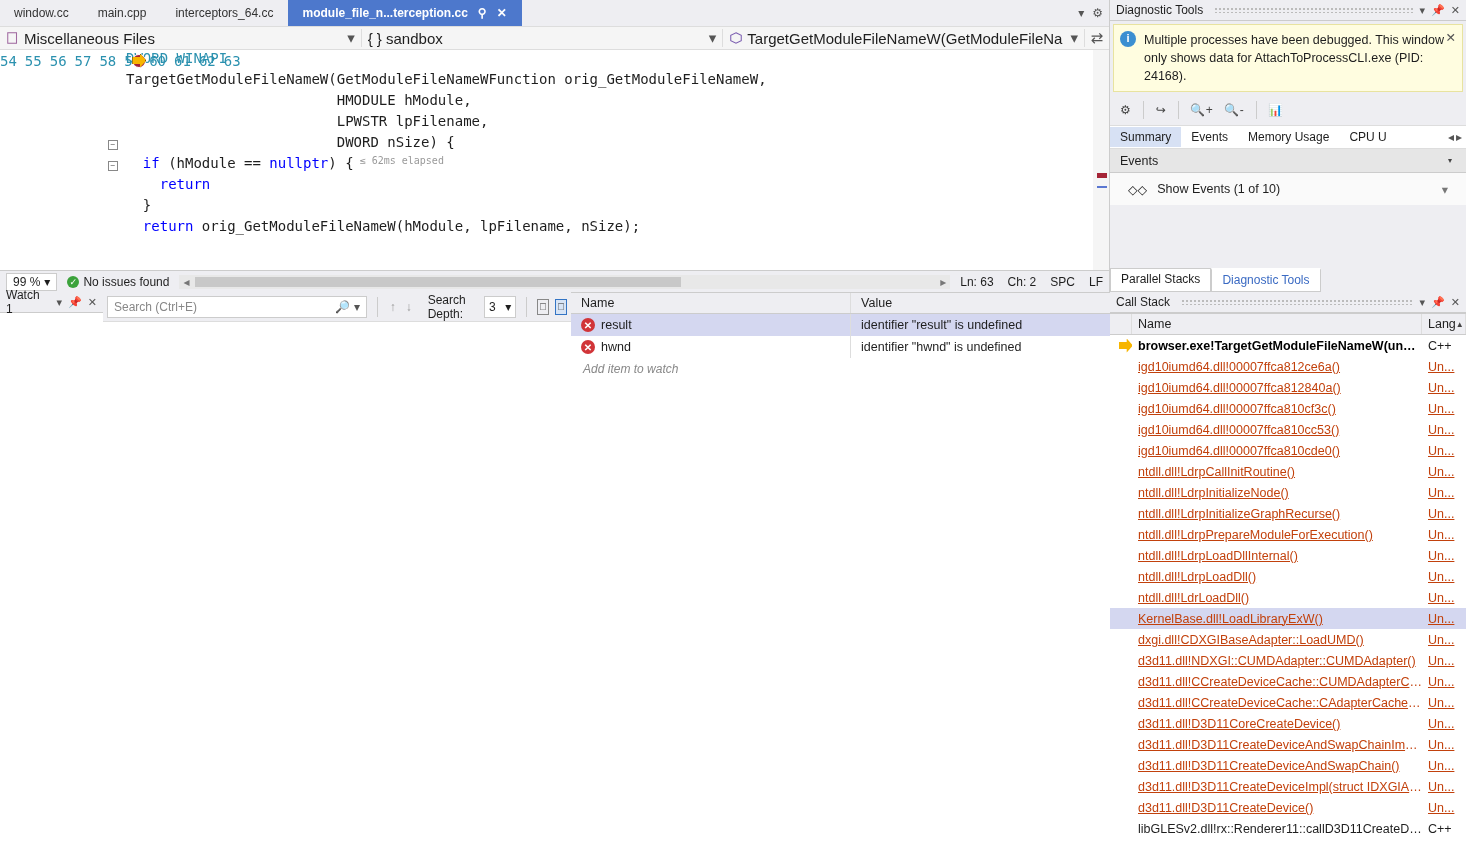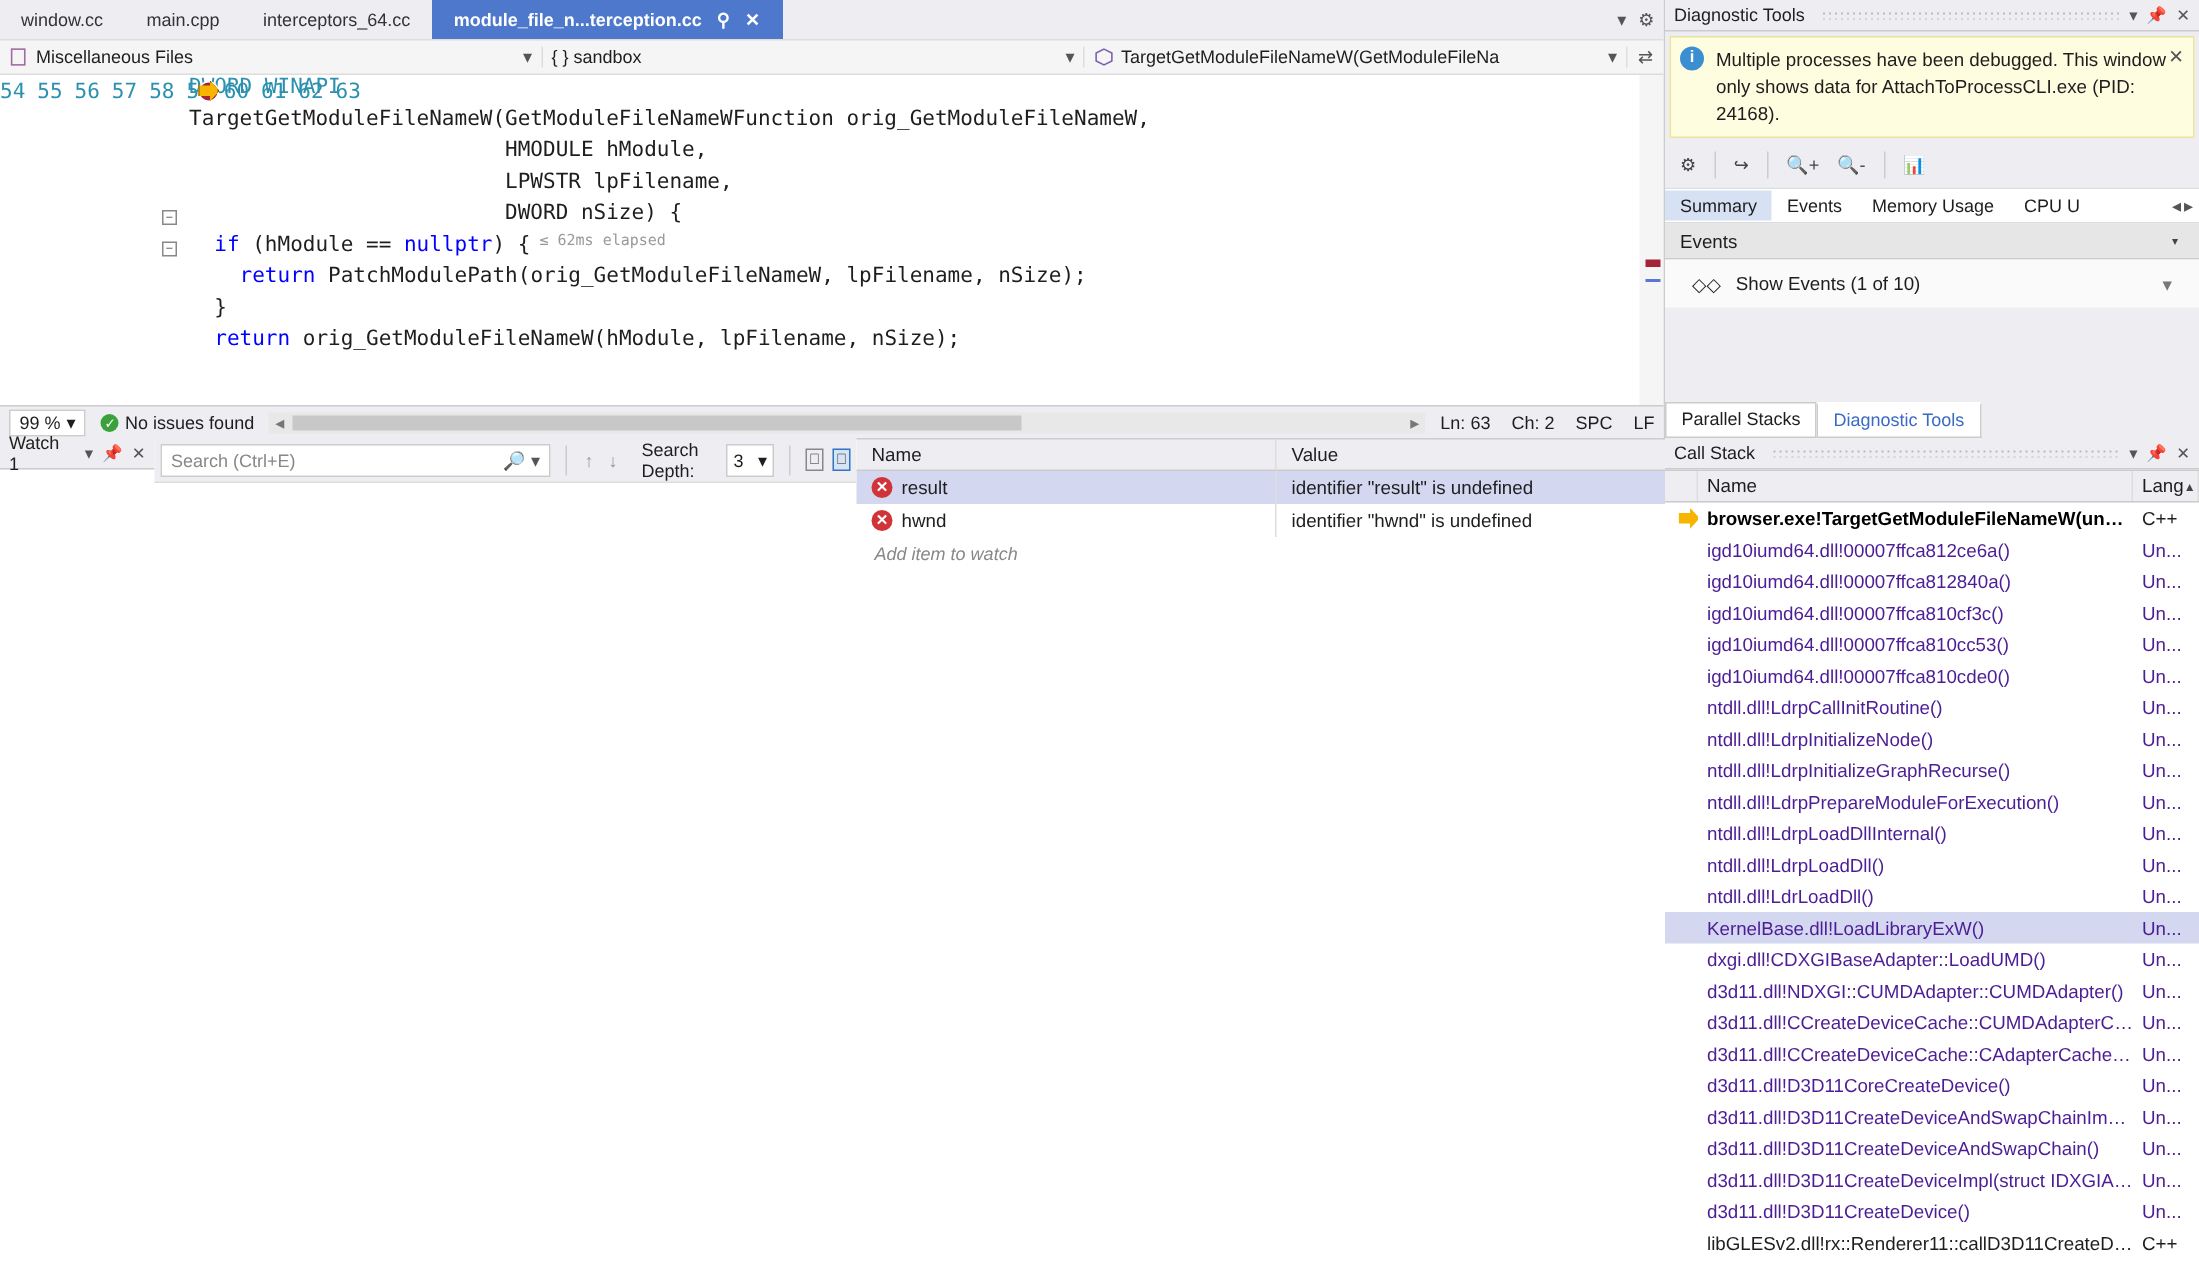--- a/index.html
+++ b/index.html
@@ -52,21 +52,21 @@
     padding: 0 6px;
     color: #555;
   }
   .navbar {
     height: 24px;
     background: #f5f5f5;
     border-top: 1px solid #ddd;
     border-bottom: 1px solid #ddd;
     display: flex;
     align-items: center;
-    font-size: 12px;
+    font-size: 15px;
   }
   .nav-sel {
     flex: 1;
     display: flex;
     align-items: center;
     padding: 0 6px;
     border-right: 1px solid #ddd;
     gap: 4px;
     white-space: nowrap;
     overflow: hidden;
@@ -350,21 +350,21 @@
   }
   .cs-row {
     display: grid;
     grid-template-columns: 22px 1fr 44px;
     height: 21px;
     font-size: 12.5px;
     align-items: center;
   }
   .cs-row > div { padding-left: 6px; white-space: nowrap; overflow: hidden; text-overflow: ellipsis;}
   .cs-row.current > .cs-name { color: #000; font-weight: 600;}
-  .cs-row.dim > .cs-name, .cs-row.dim > .cs-lang { color: #4c1d95;}
+  .cs-row.dim > .cs-name, .cs-row.dim > .cs-lang { color: #c2410c; text-decoration: underline;}
   .cs-row.selected { background: #d4d7f0; }
   .cs-arrow {
     width: 14px; height: 14px;
     background:#f7b500;
     clip-path: polygon(0 25%, 55% 25%, 55% 0, 100% 50%, 55% 100%, 55% 75%, 0 75%);
     margin-left: 3px;
   }
   .sort-tri { font-size: 8px; color: #444; margin-left: auto; margin-right: 4px;}
 </style>
 </head>
@@ -433,21 +433,21 @@
         <div class="fold-row"></div>
         <div class="fold-row"></div>
       </div>
     <div class="code-col" id="codecol">
         <div class="line"><span class="type">DWORD WINAPI</span></div>
         <div class="line"><span class="ident">TargetGetModuleFileNameW(GetModuleFileNameWFunction orig_GetModuleFileNameW,</span></div>
         <div class="line"><span class="ident">                         HMODULE hModule,</span></div>
         <div class="line"><span class="ident">                         LPWSTR lpFilename,</span></div>
         <div class="line"><span class="ident">                         DWORD nSize) {</span></div>
         <div class="line"><span class="kw">  if</span><span class="ident"> (hModule == </span><span class="kw">nullptr</span><span class="ident">) {</span><span class="hint">≤ 62ms elapsed</span></div>
-        <div class="line"><span class="kw">    return</span><span class="ident"> PatchModulePath(orig_GetModuleFileNameW, lpFilename, nSize);</span></div>
+        <div class="line"><span class="kw">    return</span></div>
         <div class="line"><span class="ident">  }</span></div>
         <div class="line"><span class="kw">  return</span><span class="ident"> orig_GetModuleFileNameW(hModule, lpFilename, nSize);</span></div>
         <div class="line"><span class="ident"></span></div>
       </div>
     <div class="overview-ruler">
       <div class="ov-mark red" style="top:56%"></div>
       <div class="ov-mark sel" style="top:62%"></div>
     </div>
   </div>
 

